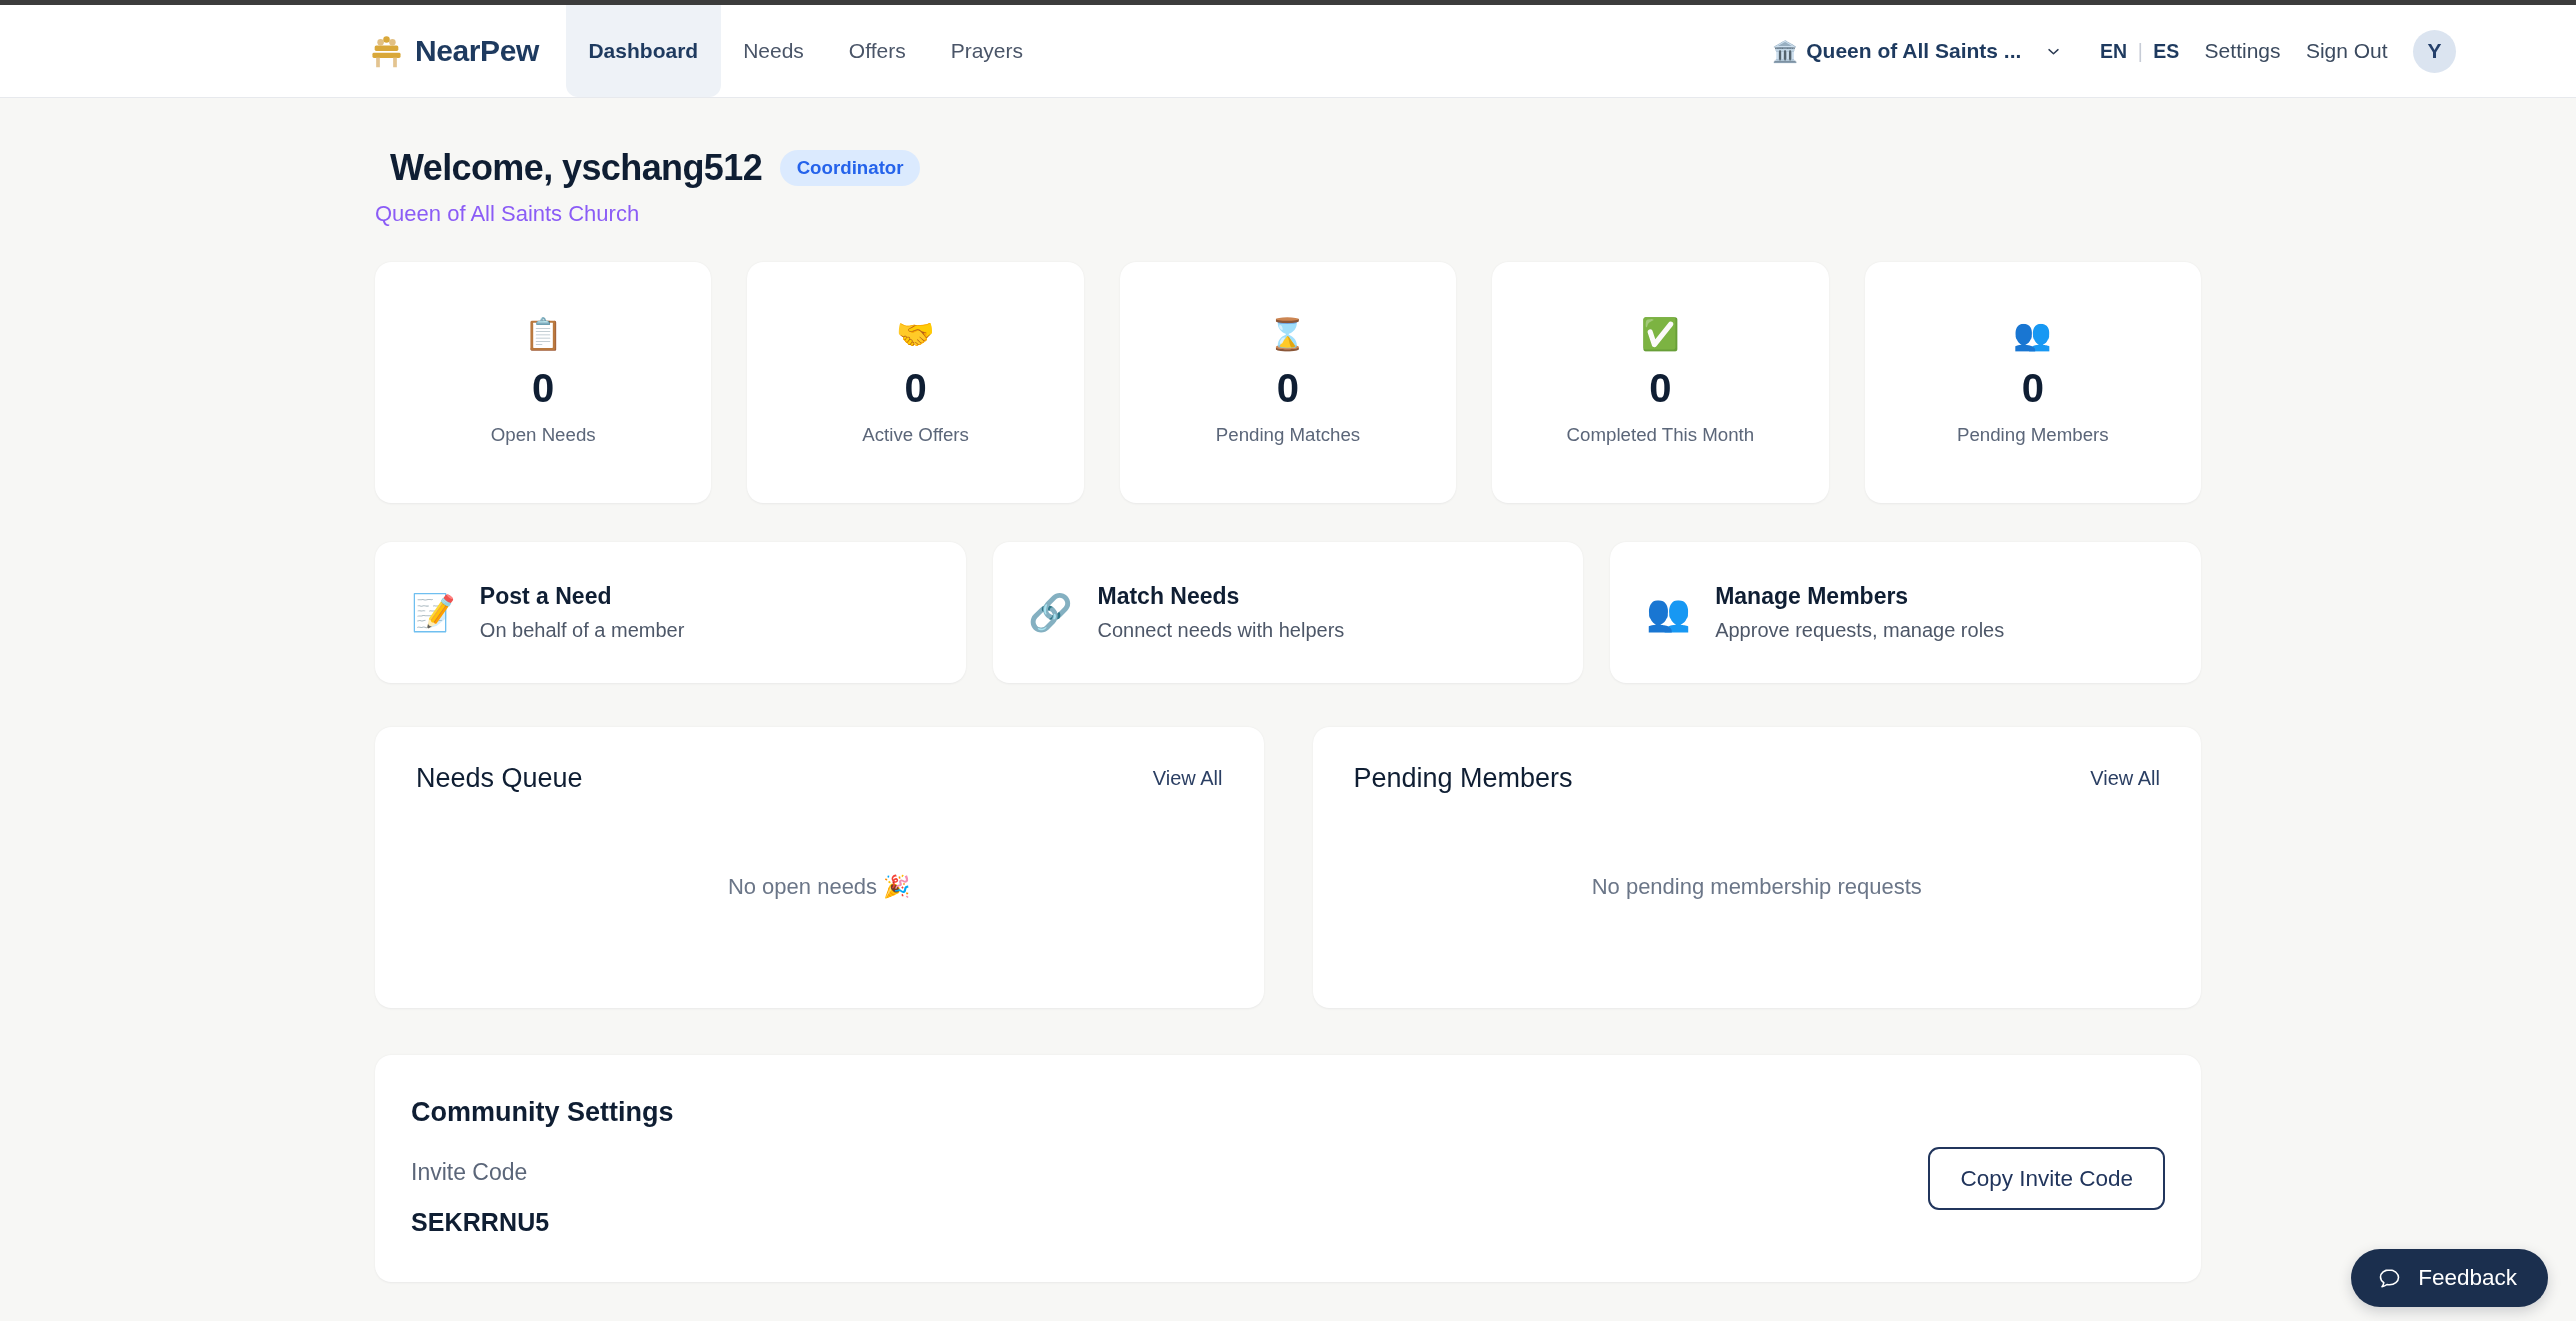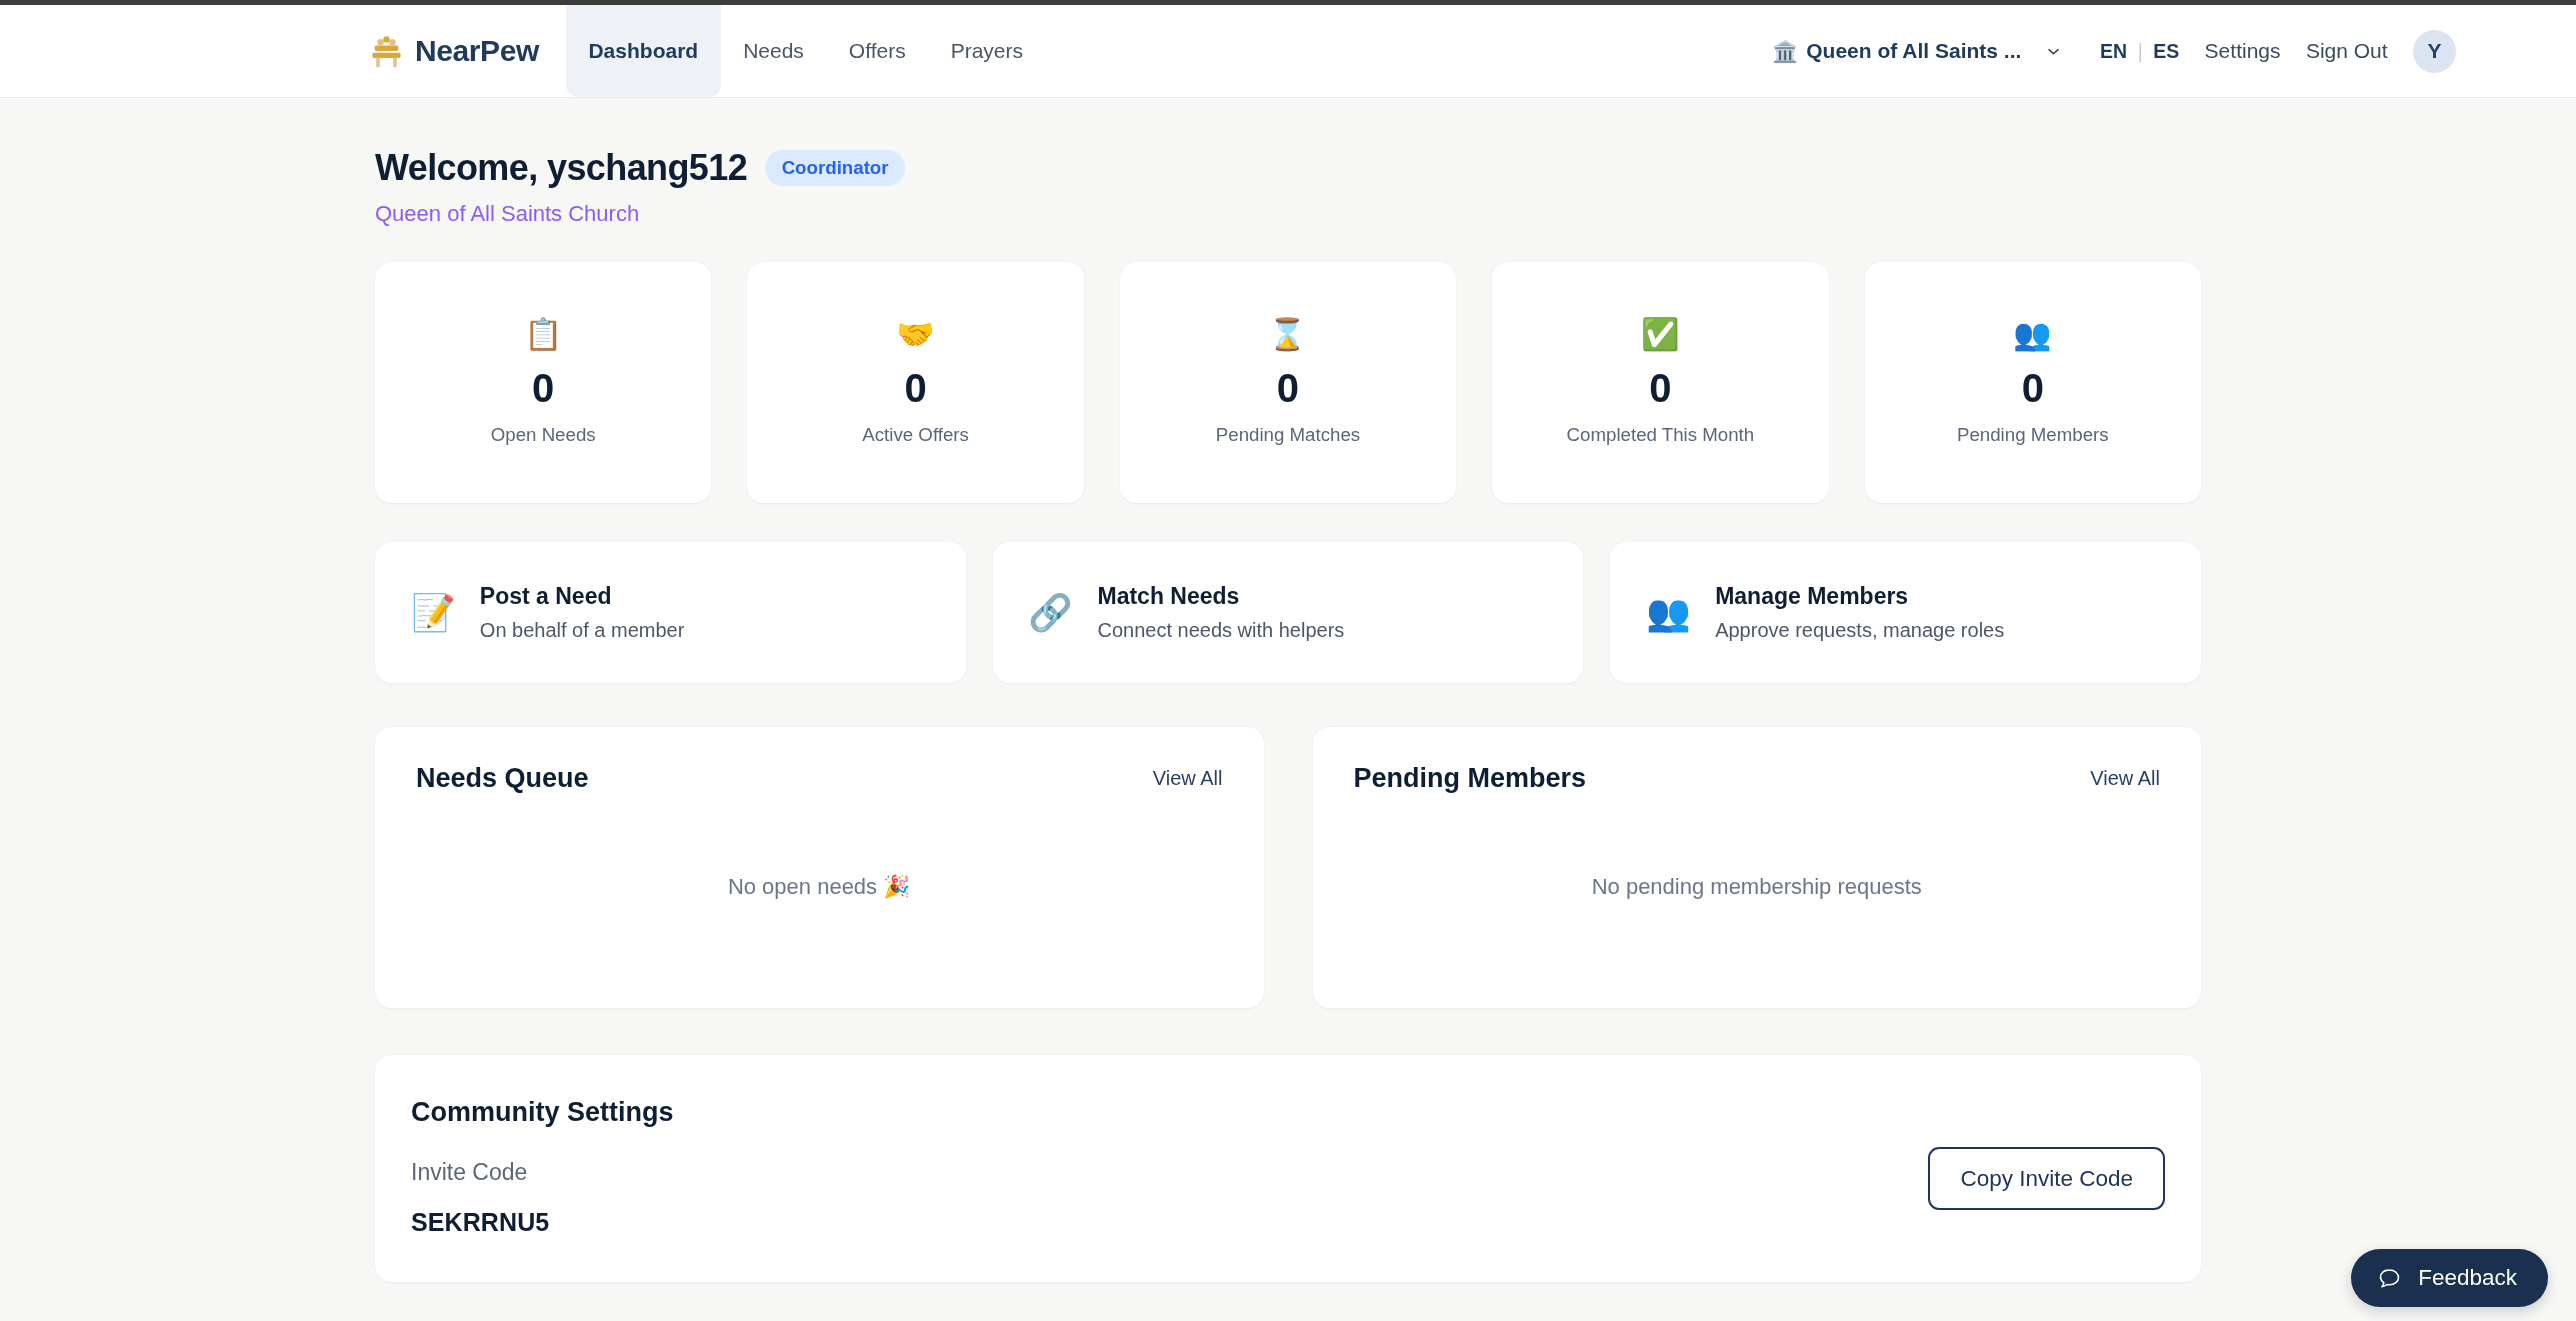--- a/index.html
+++ b/index.html
@@ -164,20 +164,21 @@
     width: 1826px;
     margin-left: 375px;
   }
 
   
   .welcome-row {
     display: flex;
     align-items: center;
     gap: 18px;
     padding-top: 49px;
+    margin-left: 15px;
   }
   .welcome-title {
     font-size: 36px;
     font-weight: bold;
     color: #0f1e33;
     letter-spacing: -0.6px;
   }
   .role-badge {
     background: #dbeafe;
     color: #2563eb;
@@ -270,21 +271,21 @@
     padding: 36px 41px;
     position: relative;
   }
   .panel-head {
     display: flex;
     align-items: center;
     justify-content: space-between;
   }
   .panel-title {
     font-size: 27px;
-    font-weight: bold;
+    font-weight: normal;
     color: #0f1e33;
   }
   .panel-link {
     font-size: 20px;
     color: #2b3f63;
     cursor: pointer;
   }
   .panel-empty {
     position: absolute;
     left: 0; right: 0;

